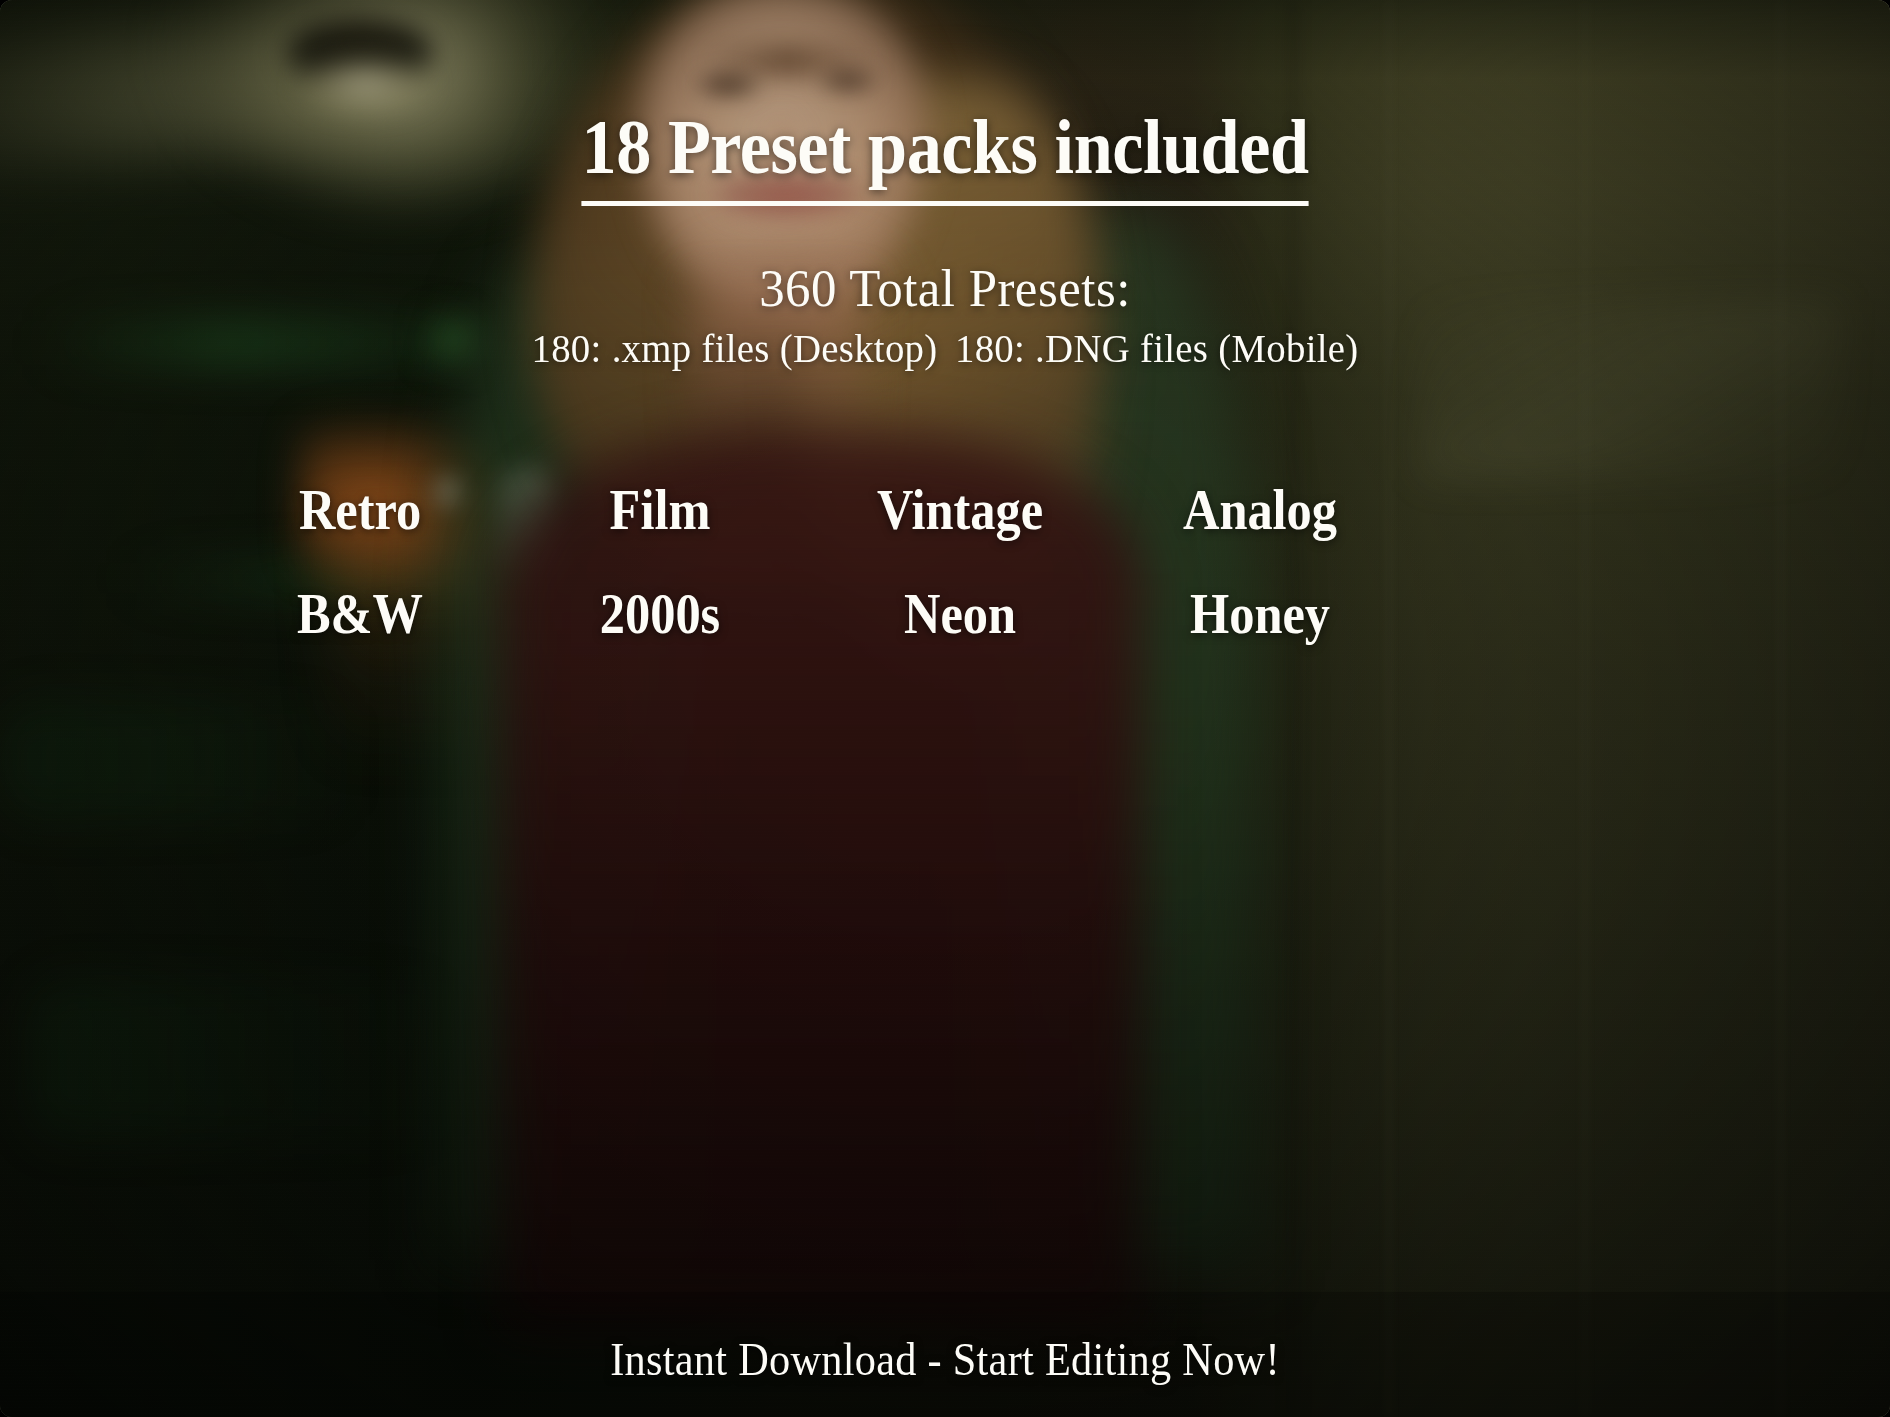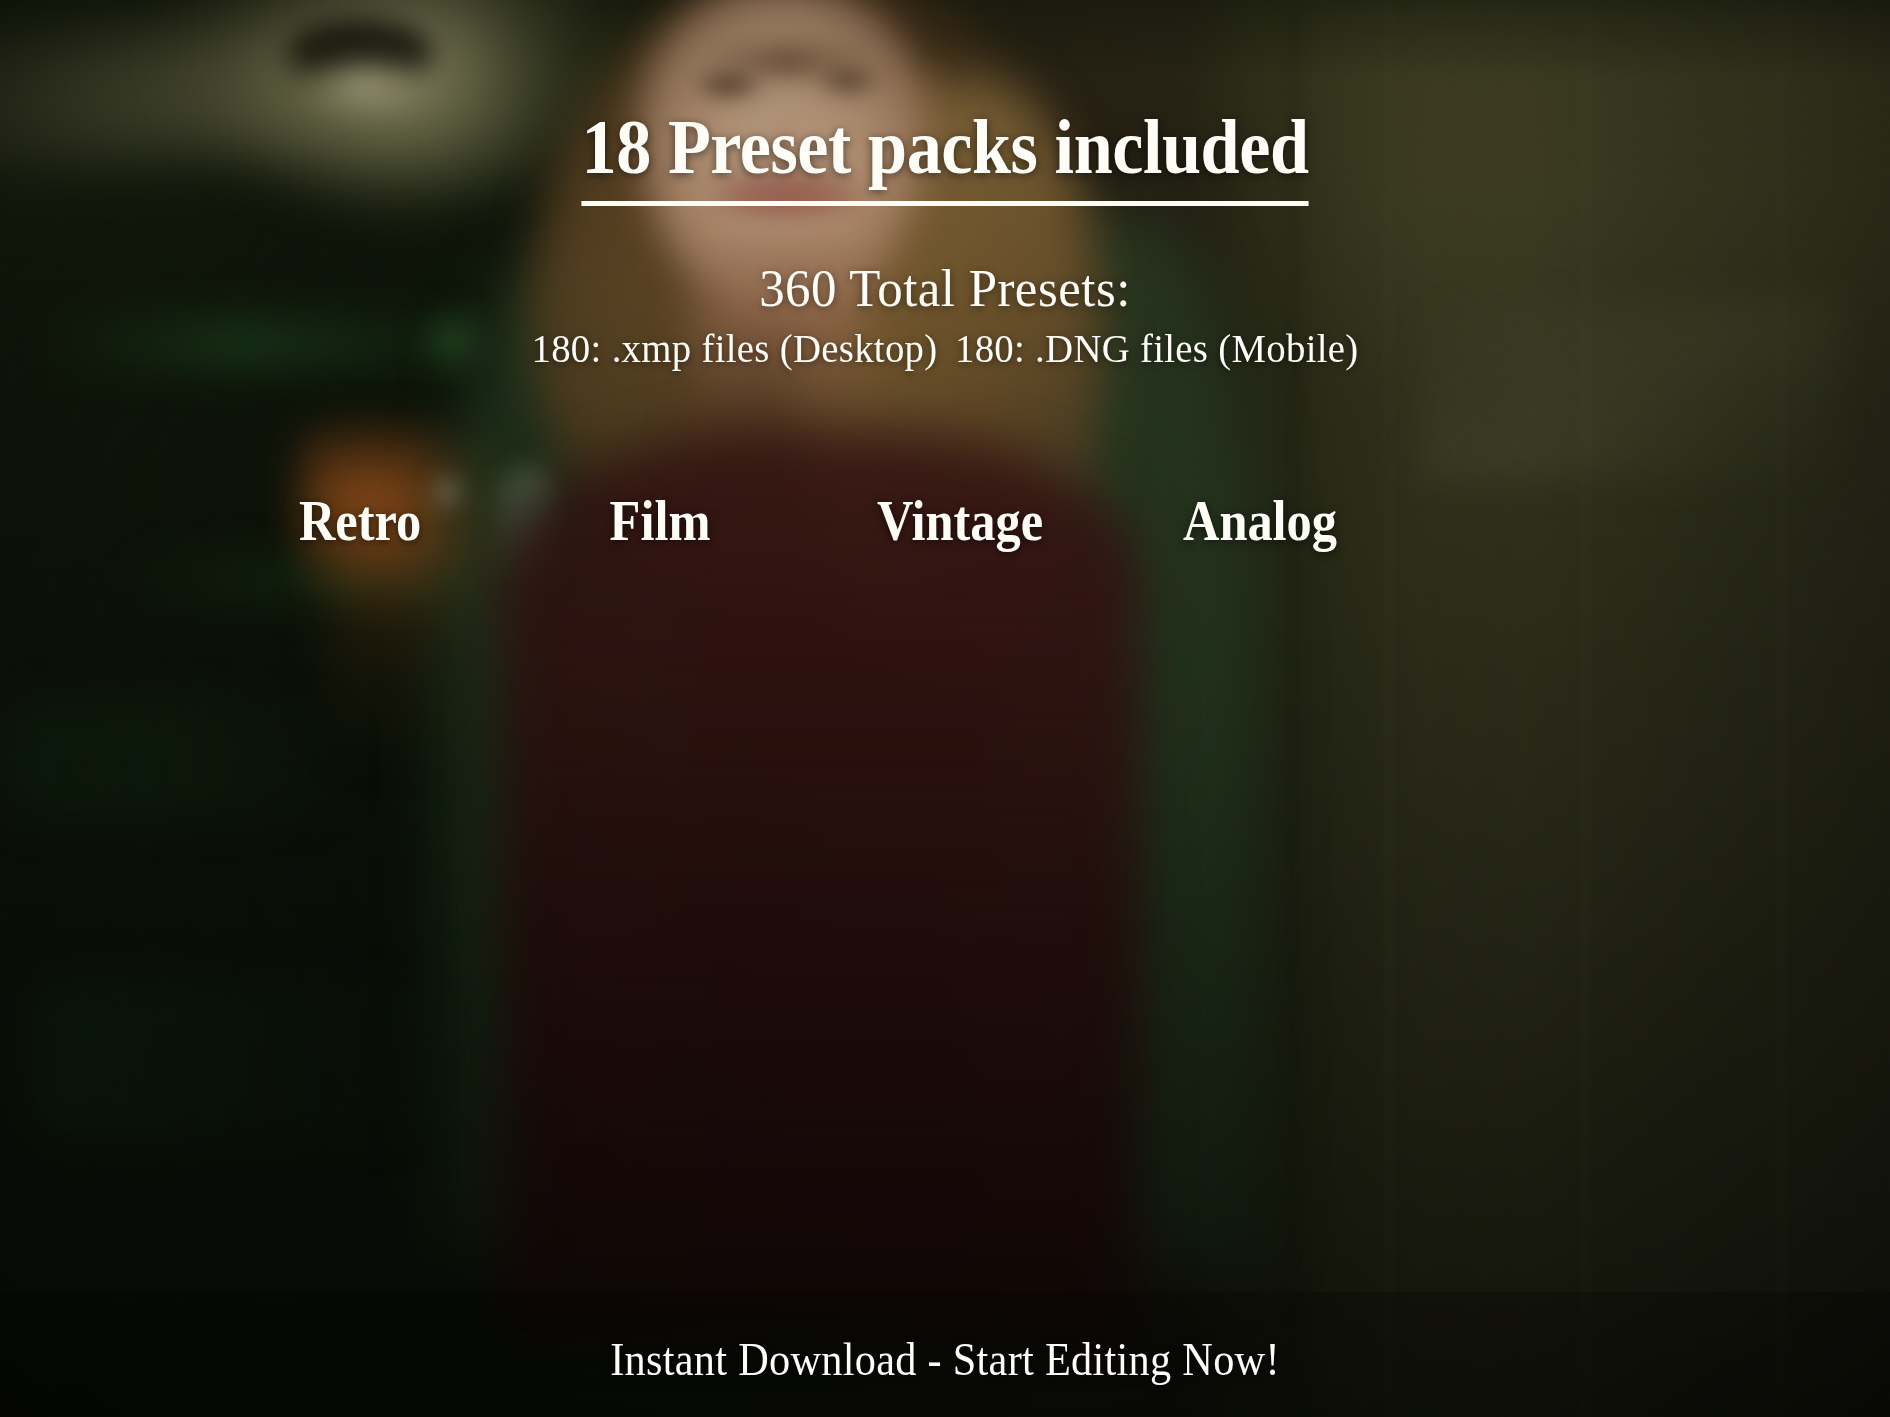--- a/index.html
+++ b/index.html
@@ -10,20 +10,21 @@
   body {
     font-family: "Liberation Serif", serif;
   }
 
   #slide {
     position: relative;
     width: 1890px;
     height: 1417px;
     overflow: hidden;
     background: #737373;
+    border-radius: 12px;
   }
 
   
   .bg-layer {
     position: absolute;
     inset: 0;
     overflow: hidden;
   }
 
   
@@ -381,21 +382,21 @@
     font-size: 40px;
     letter-spacing: 0.3px;
     transform: scaleX(0.97);
     text-shadow: 0 2px 8px rgba(0,0,0,0.5);
   }
   .filetypes .gap { display: inline-block; width: 18px; }
 
   
   .grid {
     position: absolute;
-    top: 469px;
+    top: 458px;
     left: 210px;
     width: 1200px;
   }
   .grid-row {
     display: grid;
     grid-template-columns: 1fr 1fr 1fr 1fr;
     align-items: center;
     height: 104px;
   }
   .cell {
@@ -490,20 +491,26 @@
 
     <div class="grid">
 
       <div class="grid-row">
         <div class="cell">Retro</div>
         <div class="cell">Film</div>
         <div class="cell">Vintage</div>
         <div class="cell">Analog</div>
       </div>
 
+      <div class="grid-row">
+        <div class="cell">B&amp;W</div>
+        <div class="cell">2000s</div>
+        <div class="cell">Neon</div>
+        <div class="cell">Honey</div>
+      </div>
 
 
 
 
     </div>
 
     <div class="footer-band"></div>
     <div class="footer-text">Instant Download - Start Editing Now!</div>
 
   </div>

